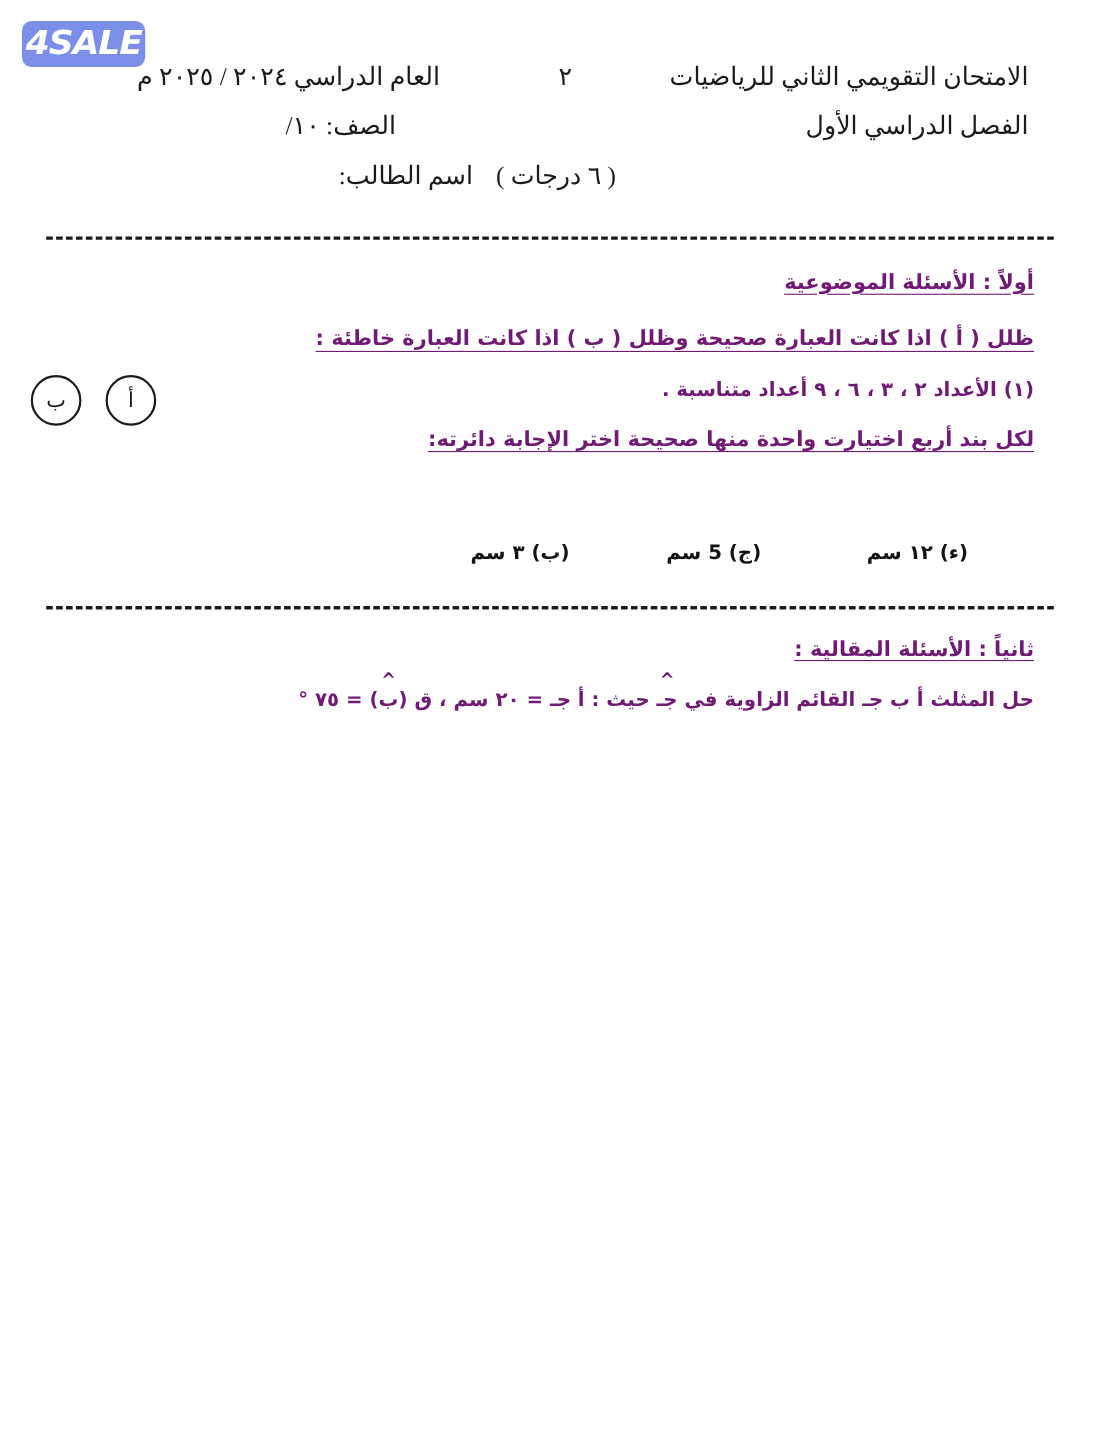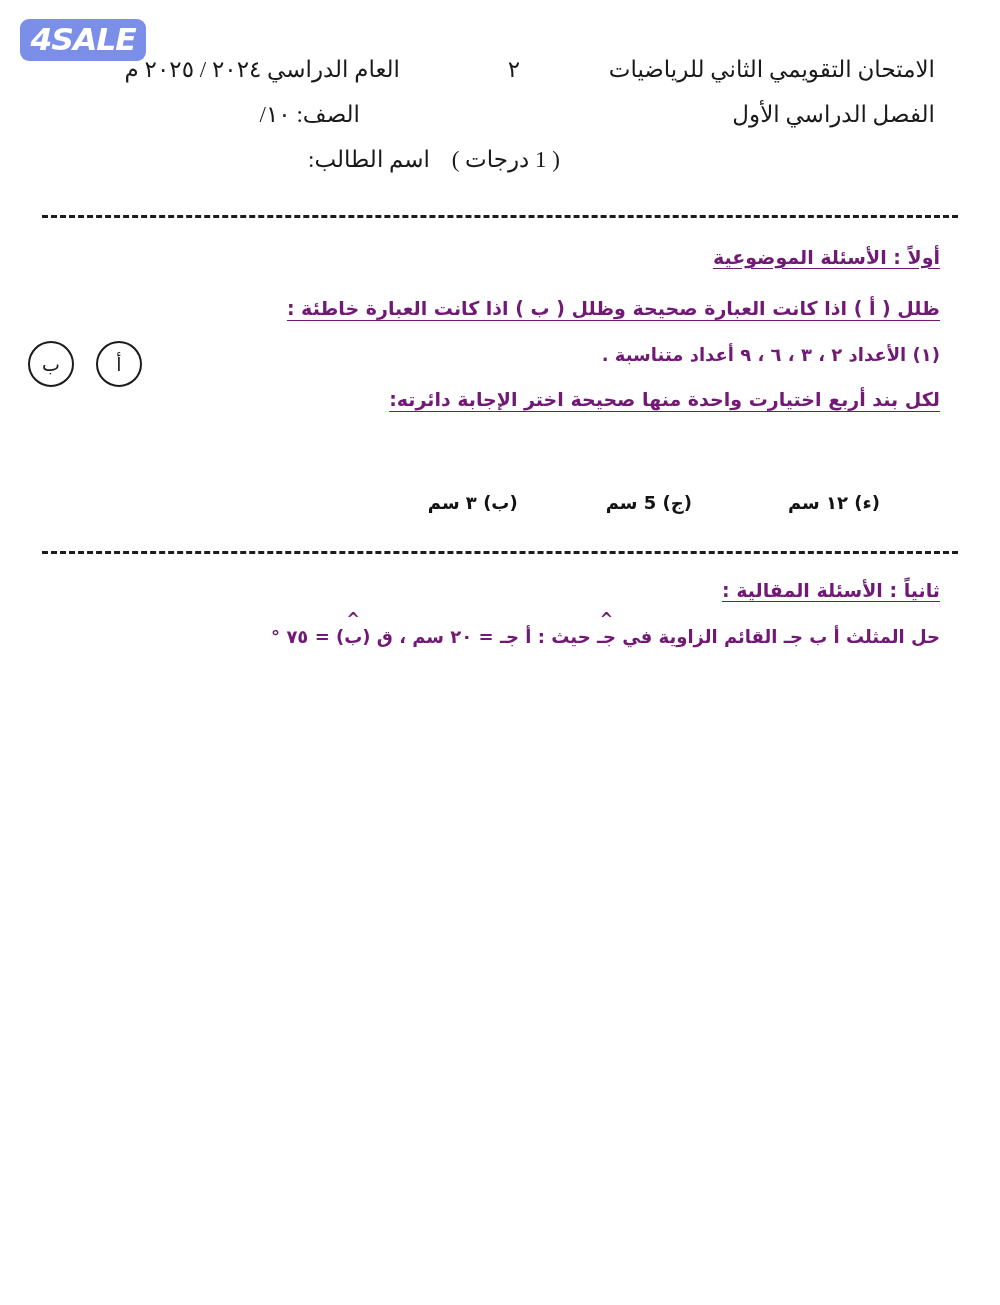--- a/index.html
+++ b/index.html
@@ -22,21 +22,21 @@
     position: relative;
     width: 1000px;
     height: 1305px;
   }
 
   
   .logo {
     position: absolute;
     left: 20px;
     top: 19px;
-    width: 126px;
+    width: 112px;
     height: 42px;
     background: #7b8fe8;
     border-radius: 9px;
     display: flex;
     align-items: center;
     justify-content: center;
     direction: ltr;
   }
   .logo-text {
     font-family: "DejaVu Sans", sans-serif;
@@ -211,21 +211,21 @@
       <span class="hdr-mid">٢</span>
       <span class="hdr-left">العام الدراسي ٢٠٢٤ / ٢٠٢٥ م</span>
     </div>
 
     <div class="hdr-row">
       <span class="hdr-right hdr-row2-right">الفصل الدراسي الأول</span>
       <span class="hdr-left hdr-row2-left">الصف: ١٠/</span>
     </div>
 
     <div class="hdr-row">
-      <span class="hdr-mid hdr-row3-mid">( 1 درجات )</span>
+      <span class="hdr-mid hdr-row3-mid">( ٦ درجات )</span>
       <span class="hdr-left hdr-row3-left">اسم الطالب:</span>
     </div>
 
   </div>
 
   <div class="sep sep-1"></div>
 
   <div class="section pos-firstly">
     <span class="heading">أولاً : الأسئلة الموضوعية</span>
   </div>

